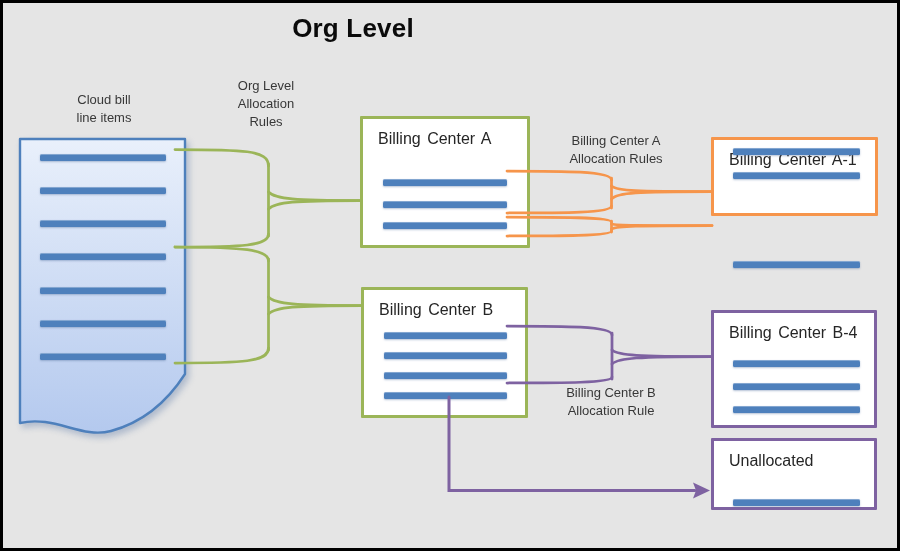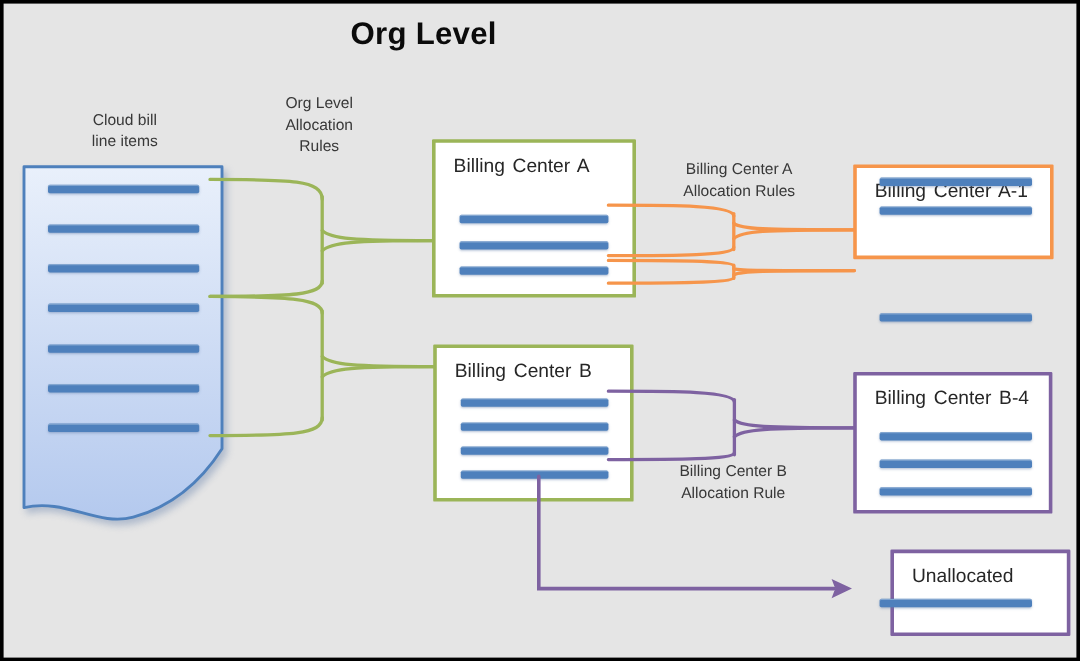--- a/index.html
+++ b/index.html
@@ -40,21 +40,21 @@
   }
   .cbox .title{
     display:block; padding:11px 0 0 15px; font-size:16px; color:#262626;
     word-spacing:2px; white-space:nowrap;
   }
   .box-a { left:357px; top:113px; width:170px; height:132px; border:3px solid; }
   .box-b { left:358px; top:284px; width:167px; height:131px; border:3px solid; }
   .box-a1{ left:708px; top:94px;  width:167px; height:79px;  border:3px solid;margin-top:40px; }
   .box-a2{ left:708px; top:206px; width:167px; height:77px;  border:3px solid; }
   .box-b1{ left:708px; top:307px; width:166px; height:118px; border:3px solid; }
-  .box-un{ left:708px; top:455px; width:150px; height:72px;  border:3px solid;margin-left:31px; }
+  .box-un{ left:708px; top:435px; width:166px; height:72px;  border:3px solid; }
   .lines-doc{ left:37px;  top:151px; width:126px; height:206px; }
   .lines-a  { left:380px; top:176px; width:124px; height:50px;  }
   .lines-b  { left:381px; top:329px; width:123px; height:67px;  }
   .lines-a1 { left:730px; top:145px; width:127px; height:31px;  }
   .lines-a2 { left:730px; top:258px; width:127px; height:7px;   }
   .lines-b1 { left:730px; top:357px; width:127px; height:53px;  }
   .lines-un { left:730px; top:496px; width:127px; height:7px;   }
 </style>
 </head>
 <body>

